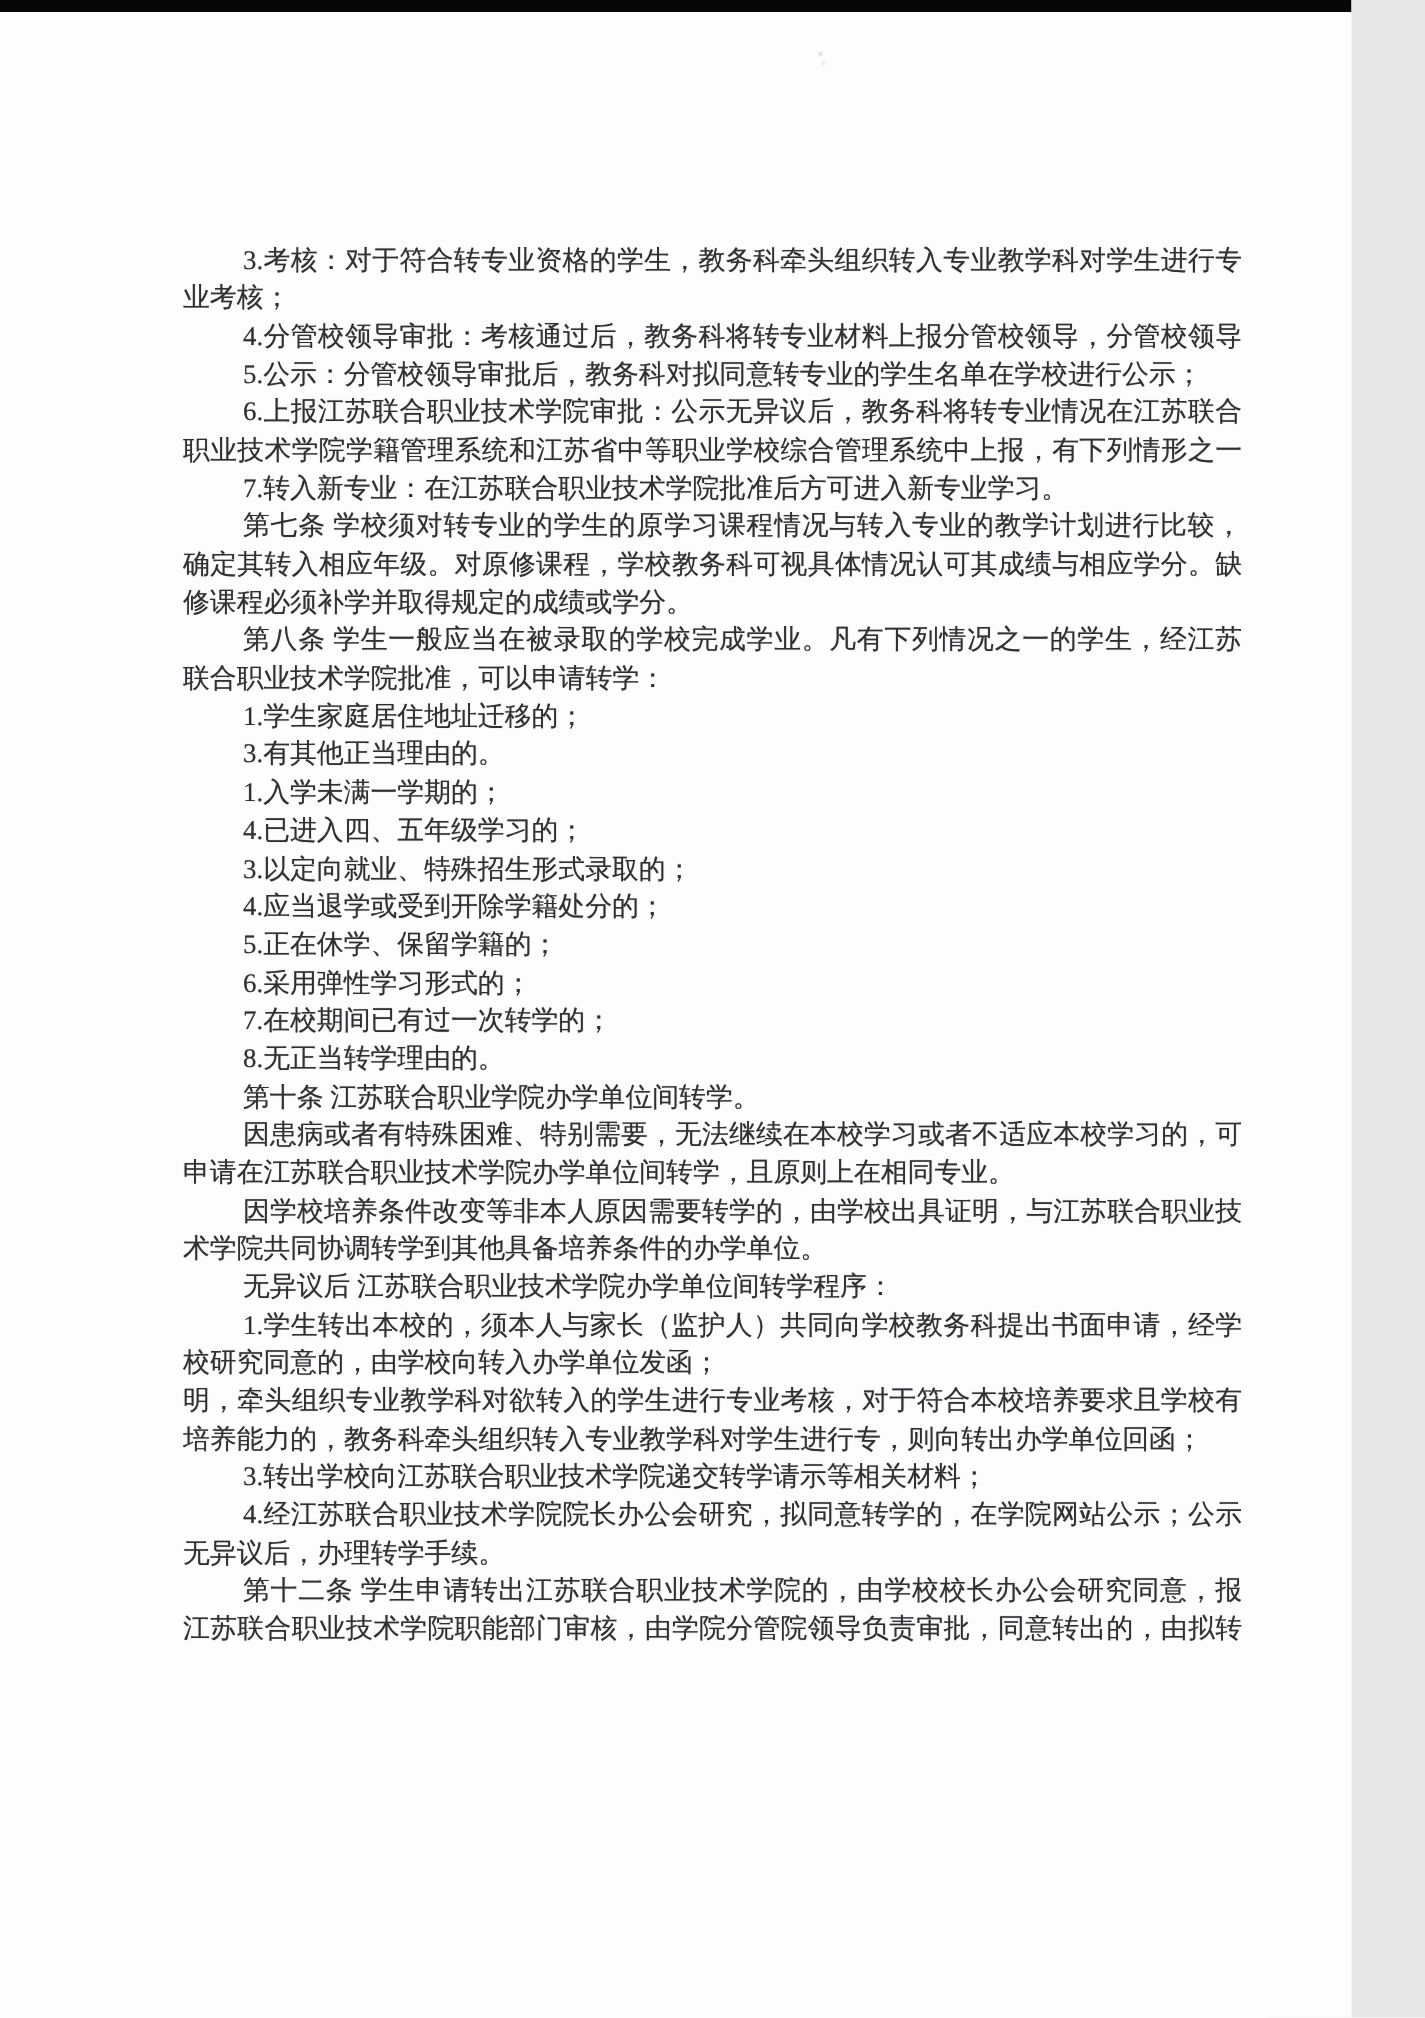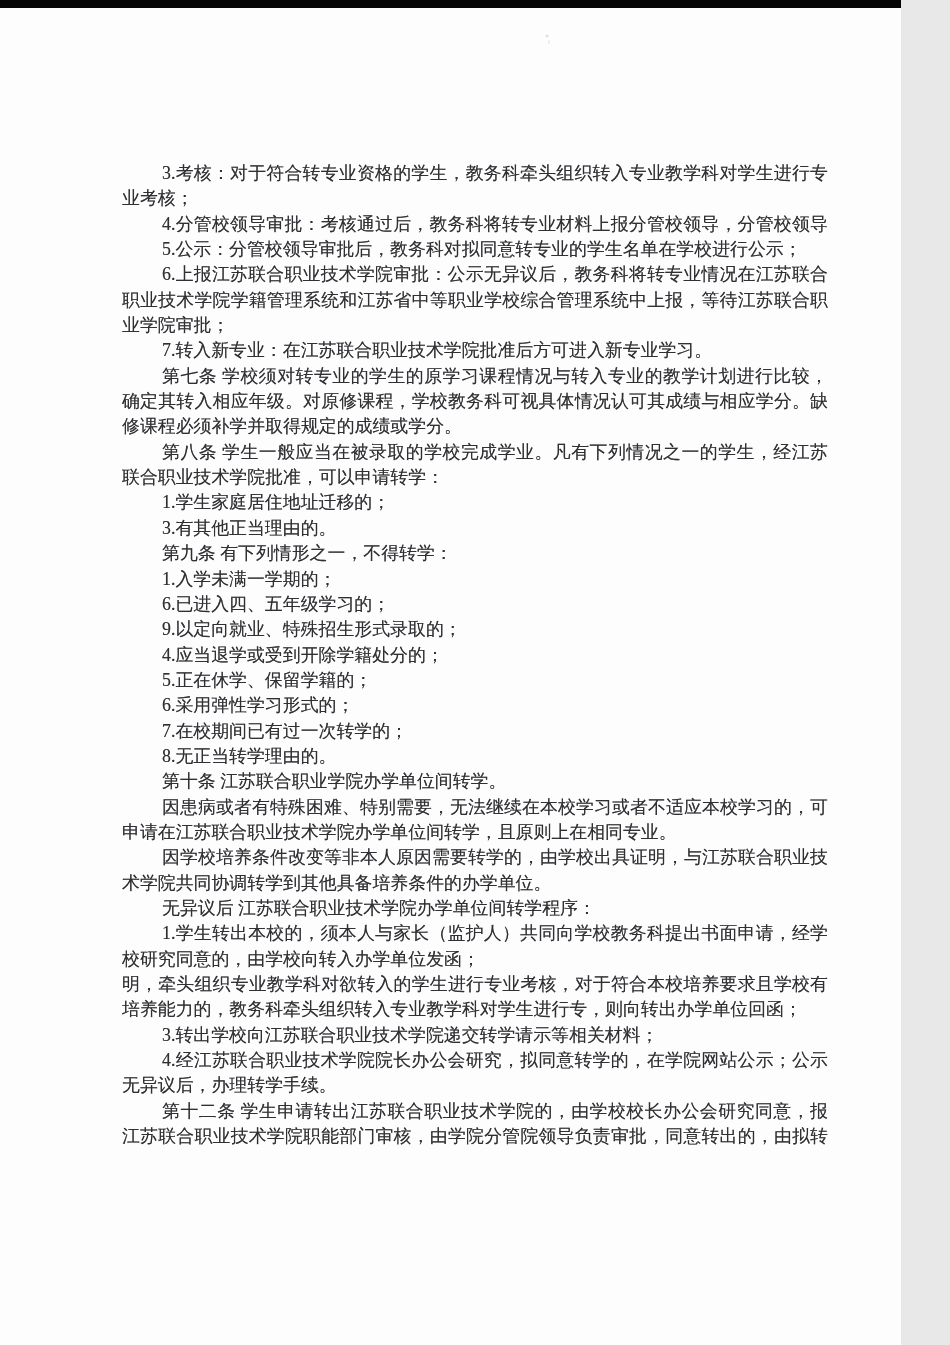--- a/index.html
+++ b/index.html
@@ -52,34 +52,32 @@
 
 <div class="page">
   <div class="scan-bar"></div>
   <div class="smudge"></div>
   <div class="doc-text" id="doc-text">
       <div class="line indent justify">3.考核：对于符合转专业资格的学生，教务科牵头组织转入专业教学科对学生进行专</div>
       <div class="line">业考核；</div>
       <div class="line indent justify">4.分管校领导审批：考核通过后，教务科将转专业材料上报分管校领导，分管校领导</div>
       <div class="line indent">5.公示：分管校领导审批后，教务科对拟同意转专业的学生名单在学校进行公示；</div>
       <div class="line indent justify">6.上报江苏联合职业技术学院审批：公示无异议后，教务科将转专业情况在江苏联合</div>
-      <div class="line justify">职业技术学院学籍管理系统和江苏省中等职业学校综合管理系统中上报，等待江苏联合职</div>
-      <div class="line">业学院审批；</div>
+      <div class="line justify">职业技术学院学籍管理系统和江苏省中等职业学校综合管理系统中上报，有下列情形之一</div>
       <div class="line indent">7.转入新专业：在江苏联合职业技术学院批准后方可进入新专业学习。</div>
       <div class="line indent justify">第七条 学校须对转专业的学生的原学习课程情况与转入专业的教学计划进行比较，</div>
       <div class="line justify">确定其转入相应年级。对原修课程，学校教务科可视具体情况认可其成绩与相应学分。缺</div>
       <div class="line">修课程必须补学并取得规定的成绩或学分。</div>
       <div class="line indent justify">第八条 学生一般应当在被录取的学校完成学业。凡有下列情况之一的学生，经江苏</div>
       <div class="line">联合职业技术学院批准，可以申请转学：</div>
       <div class="line indent">1.学生家庭居住地址迁移的；</div>
       <div class="line indent">3.有其他正当理由的。</div>
-      <div class="line indent">第九条 有下列情形之一，不得转学：</div>
       <div class="line indent">1.入学未满一学期的；</div>
-      <div class="line indent">6.已进入四、五年级学习的；</div>
-      <div class="line indent">9.以定向就业、特殊招生形式录取的；</div>
+      <div class="line indent">4.已进入四、五年级学习的；</div>
+      <div class="line indent">3.以定向就业、特殊招生形式录取的；</div>
       <div class="line indent">4.应当退学或受到开除学籍处分的；</div>
       <div class="line indent">5.正在休学、保留学籍的；</div>
       <div class="line indent">6.采用弹性学习形式的；</div>
       <div class="line indent">7.在校期间已有过一次转学的；</div>
       <div class="line indent">8.无正当转学理由的。</div>
       <div class="line indent">第十条 江苏联合职业学院办学单位间转学。</div>
       <div class="line indent justify">因患病或者有特殊困难、特别需要，无法继续在本校学习或者不适应本校学习的，可</div>
       <div class="line">申请在江苏联合职业技术学院办学单位间转学，且原则上在相同专业。</div>
       <div class="line indent justify">因学校培养条件改变等非本人原因需要转学的，由学校出具证明，与江苏联合职业技</div>
       <div class="line">术学院共同协调转学到其他具备培养条件的办学单位。</div>

